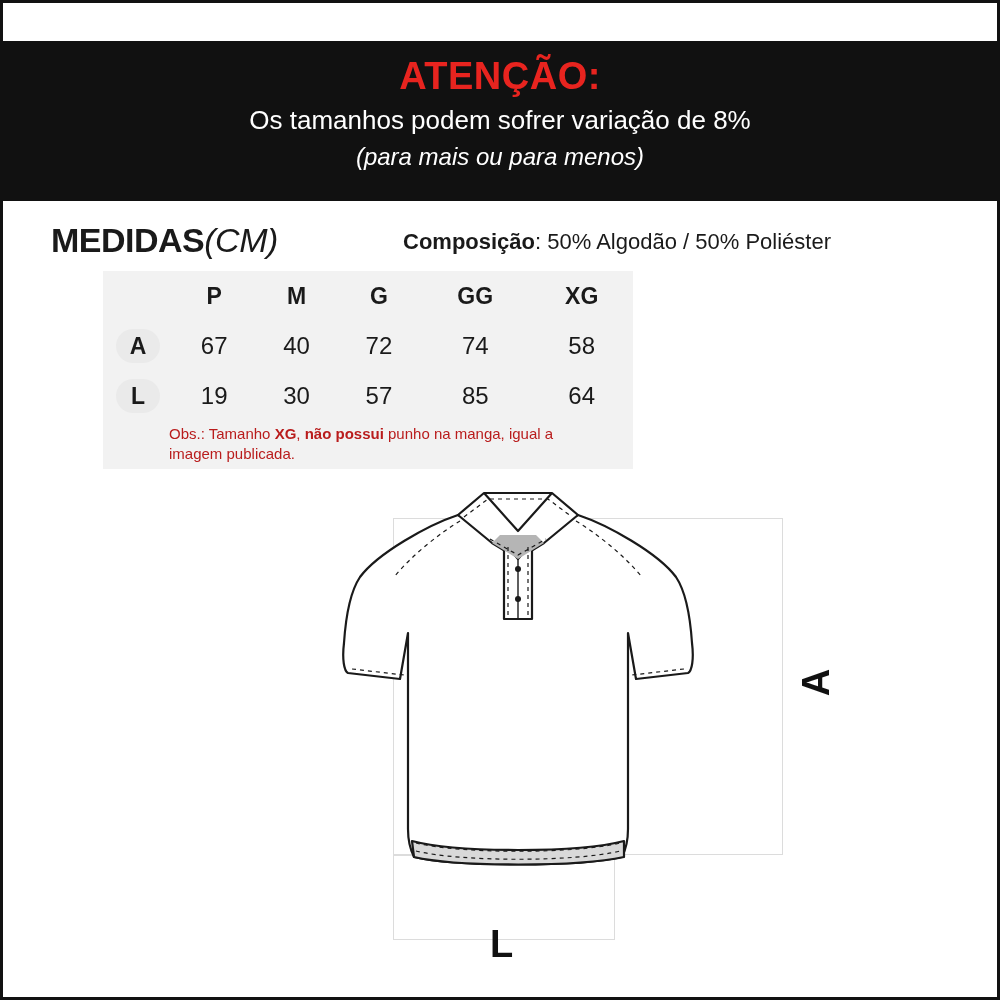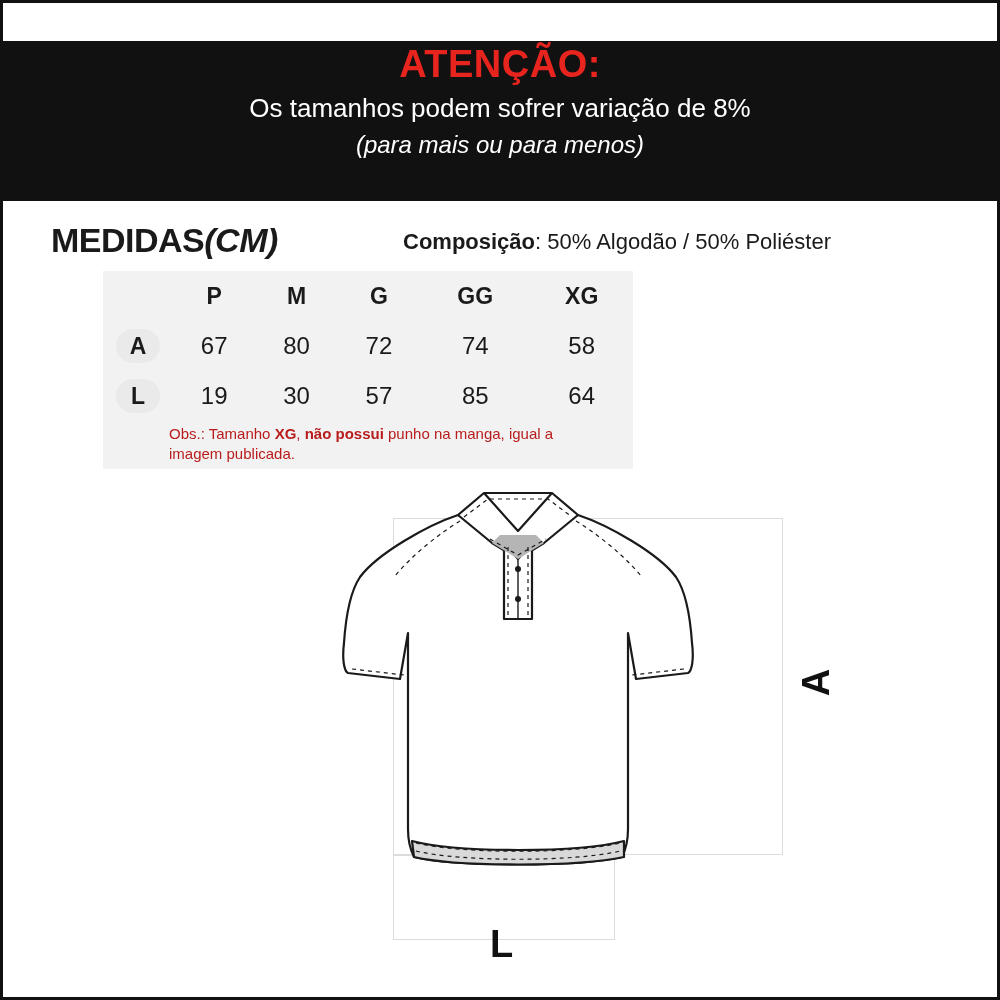--- a/index.html
+++ b/index.html
@@ -27,21 +27,21 @@
   .banner {
     position: absolute;
     left: 0;
     top: 38px;
     width: 994px;
     height: 160px;
     background: #111111;
     color: #ffffff;
     text-align: center;
     box-sizing: border-box;
-    padding-top: 0;
+    padding-top: 12px;
   }
   .banner-title {
     color: #e8241f;
     font-size: 38px;
     font-weight: bold;
     letter-spacing: 0.5px;
     line-height: 46px;
   }
   .banner-sub {
     font-size: 26px;
@@ -58,21 +58,21 @@
   .measures-title {
     position: absolute;
     left: 48px;
     top: 218px;
     font-size: 34px;
     font-weight: bold;
     letter-spacing: -0.5px;
   }
   .measures-title .unit {
     font-style: italic;
-    font-weight: bold;
+    font-weight: normal;
   }
   .composition {
     position: absolute;
     left: 400px;
     top: 226px;
     font-size: 22px;
     white-space: nowrap;
   }
   .composition .label {
     font-weight: bold;
@@ -203,21 +203,21 @@
         <th>M</th>
         <th>G</th>
         <th>GG</th>
         <th>XG</th>
       </tr>
     </thead>
     <tbody>
       <tr>
         <td class="rowhead"><span class="row-badge">A</span></td>
         <td>67</td>
-        <td>80</td>
+        <td>40</td>
         <td>72</td>
         <td>74</td>
         <td>58</td>
       </tr>
       <tr>
         <td class="rowhead"><span class="row-badge">L</span></td>
         <td>19</td>
         <td>30</td>
         <td>57</td>
         <td>85</td>

